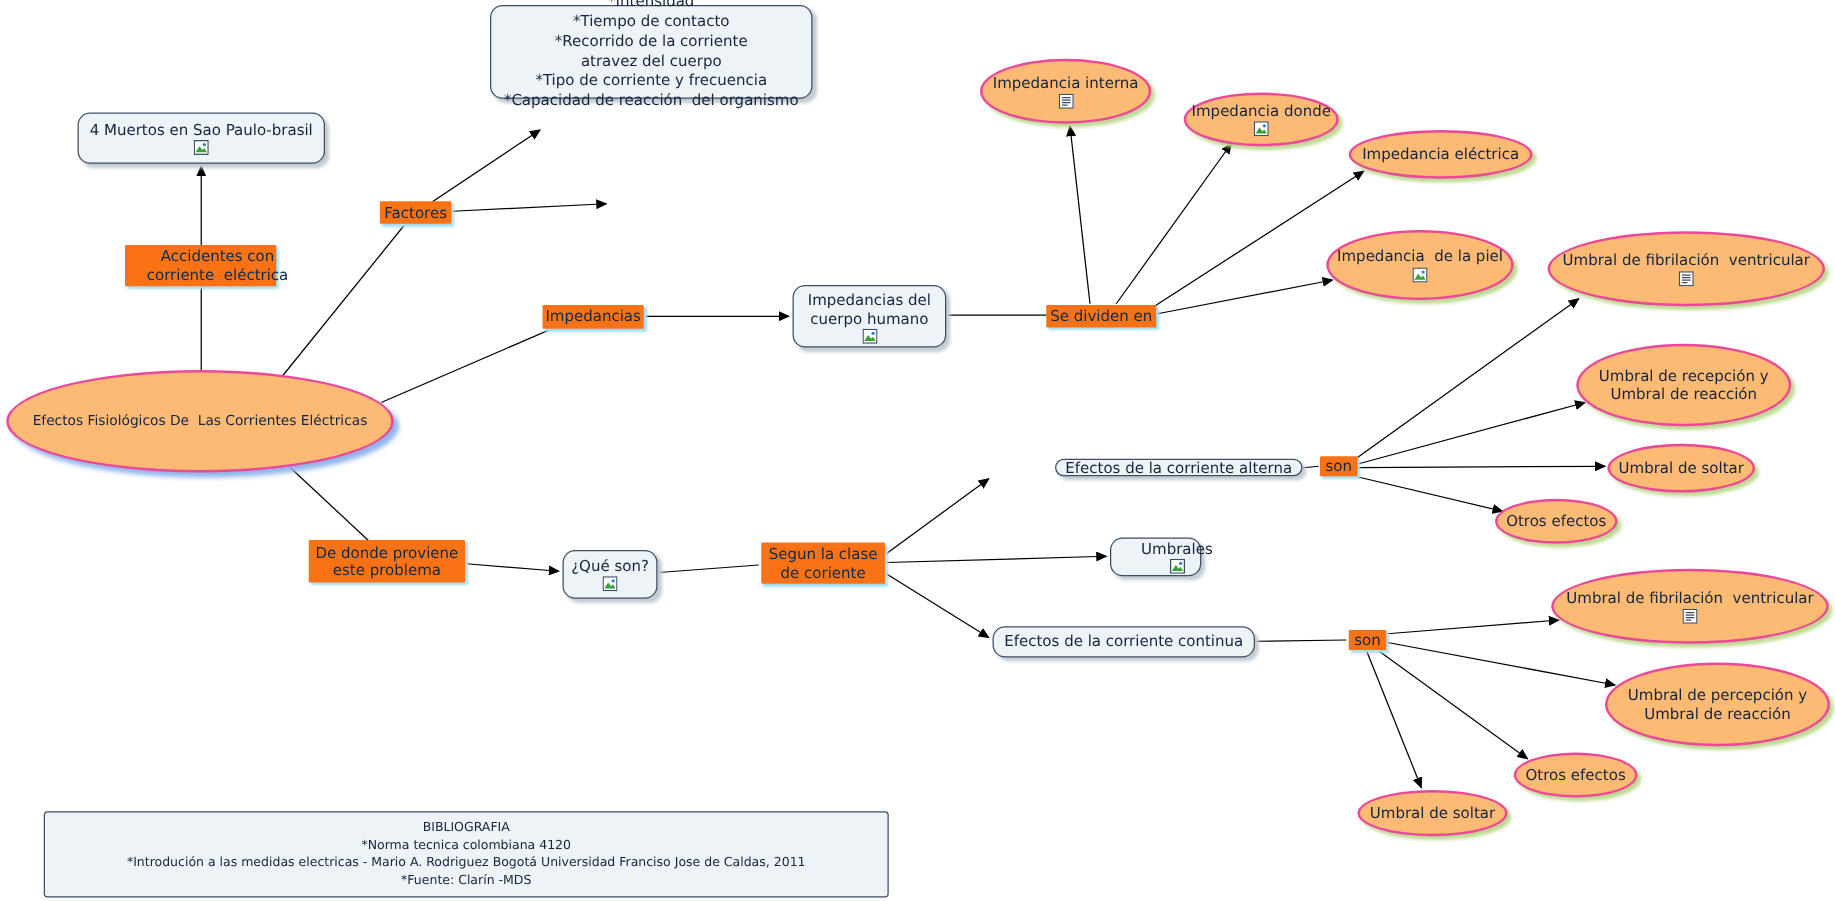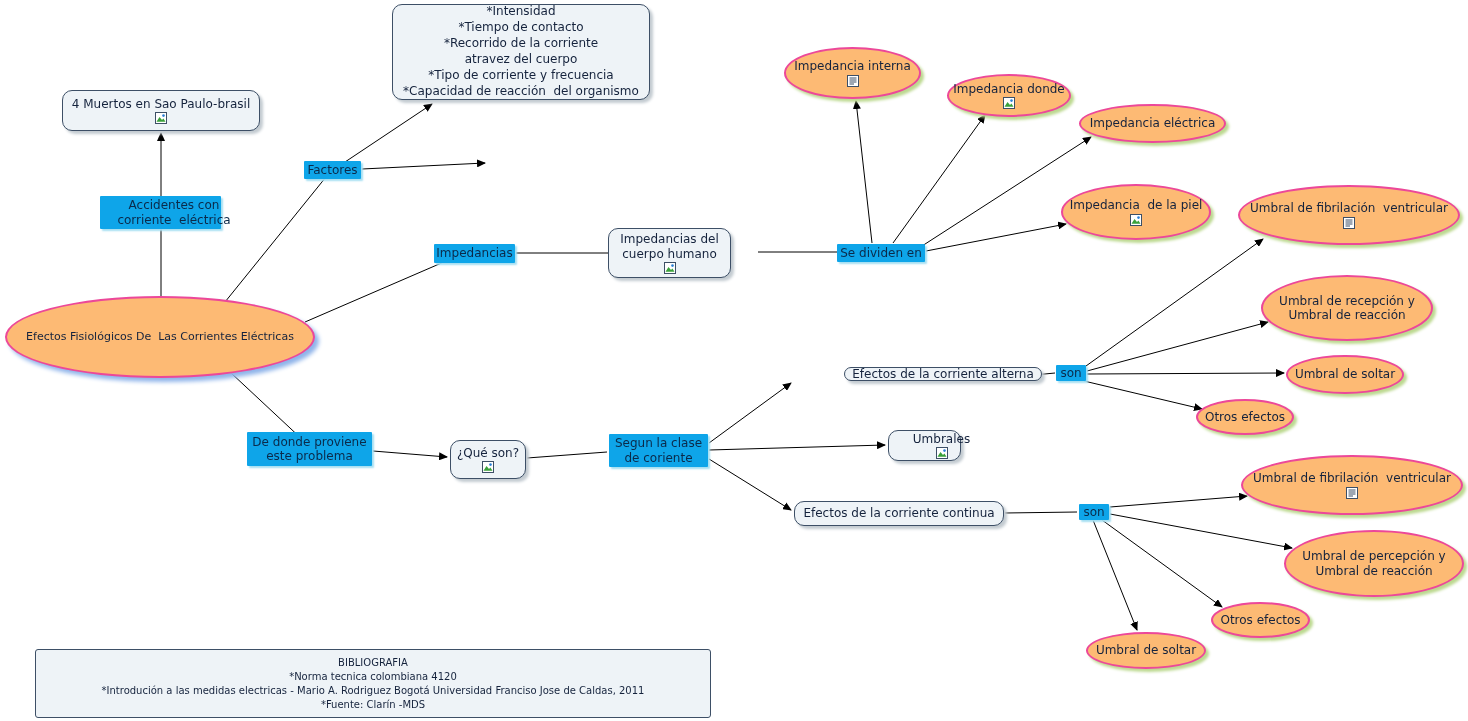--- a/index.html
+++ b/index.html
@@ -19,21 +19,21 @@
     box-shadow:3px 3px 3px #c3cbd1; padding:2px 6px;
   }
   .ellipse {
     background:#fdba74; border:2px solid #ec4899; border-radius:50%;
     box-shadow:3px 3px 3px #bcd98f; padding:2px 10px;
   }
   .main-ellipse {
     box-shadow:4px 4px 4px #8fb4ea; font-size:11px;
   }
   .cyan {
-    background:#0ea5e9; color:#0b2a4a; box-shadow:2px 2px 2px #a5dff2;
+    background:#f97316; color:#0b2a4a; box-shadow:2px 2px 2px #a5dff2;
     padding:1px 4px; border-radius:1px;
   }
   .flat { box-shadow:none; border-radius:3px; font-size:10px; line-height:1.4; }
   .icon { margin-top:1px; line-height:0; }
   .small-text { font-size:12px; line-height:1.33; }
 </style>
 </head>
 <body>
 
 <div id="canvas">
@@ -92,35 +92,35 @@
 
   <div class="node cyan" style="left:100px;top:196px;width:121px;height:33px;padding-left:31px;">
     <span class="lbl">Accidentes con
 corriente  eléctrica</span>
   </div>
 
   <div class="node cyan" style="left:304px;top:161px;width:57px;height:18px;">
     <span class="lbl">Factores</span>
   </div>
 
-  <div class="node rect small-text" style="left:392px;top:4px;width:258px;height:96px;">
+  <div class="node rect small-text" style="left:392px;top:4px;width:258px;height:75px;">
     <span class="lbl">*Intensidad
 *Tiempo de contacto
 *Recorrido de la corriente
 atravez del cuerpo
 *Tipo de corriente y frecuencia
 *Capacidad de reacción  del organismo</span>
   </div>
 
 
   <div class="node cyan" style="left:434px;top:244px;width:81px;height:19px;">
     <span class="lbl">Impedancias</span>
   </div>
 
-  <div class="node rect" style="left:608px;top:228px;width:123px;height:50px;">
+  <div class="node rect" style="left:634px;top:228px;width:123px;height:50px;justify-content:flex-end;">
     <span class="lbl">Impedancias del
 cuerpo humano</span>
     <span class="icon">
       <svg width="12" height="12" viewBox="0 0 12 12">
           <rect x="0.5" y="0.5" width="11" height="11" fill="#fff" stroke="#3d4f66"></rect>
           <circle cx="8.5" cy="3.6" r="1.3" fill="#2a7fd4"></circle>
           <path d="M1.5 9.8 L4.5 5 L7 8 L8.4 6.4 L10.5 9.8 Z" fill="#3aa13a"></path>
         </svg>
     </span>
   </div>

